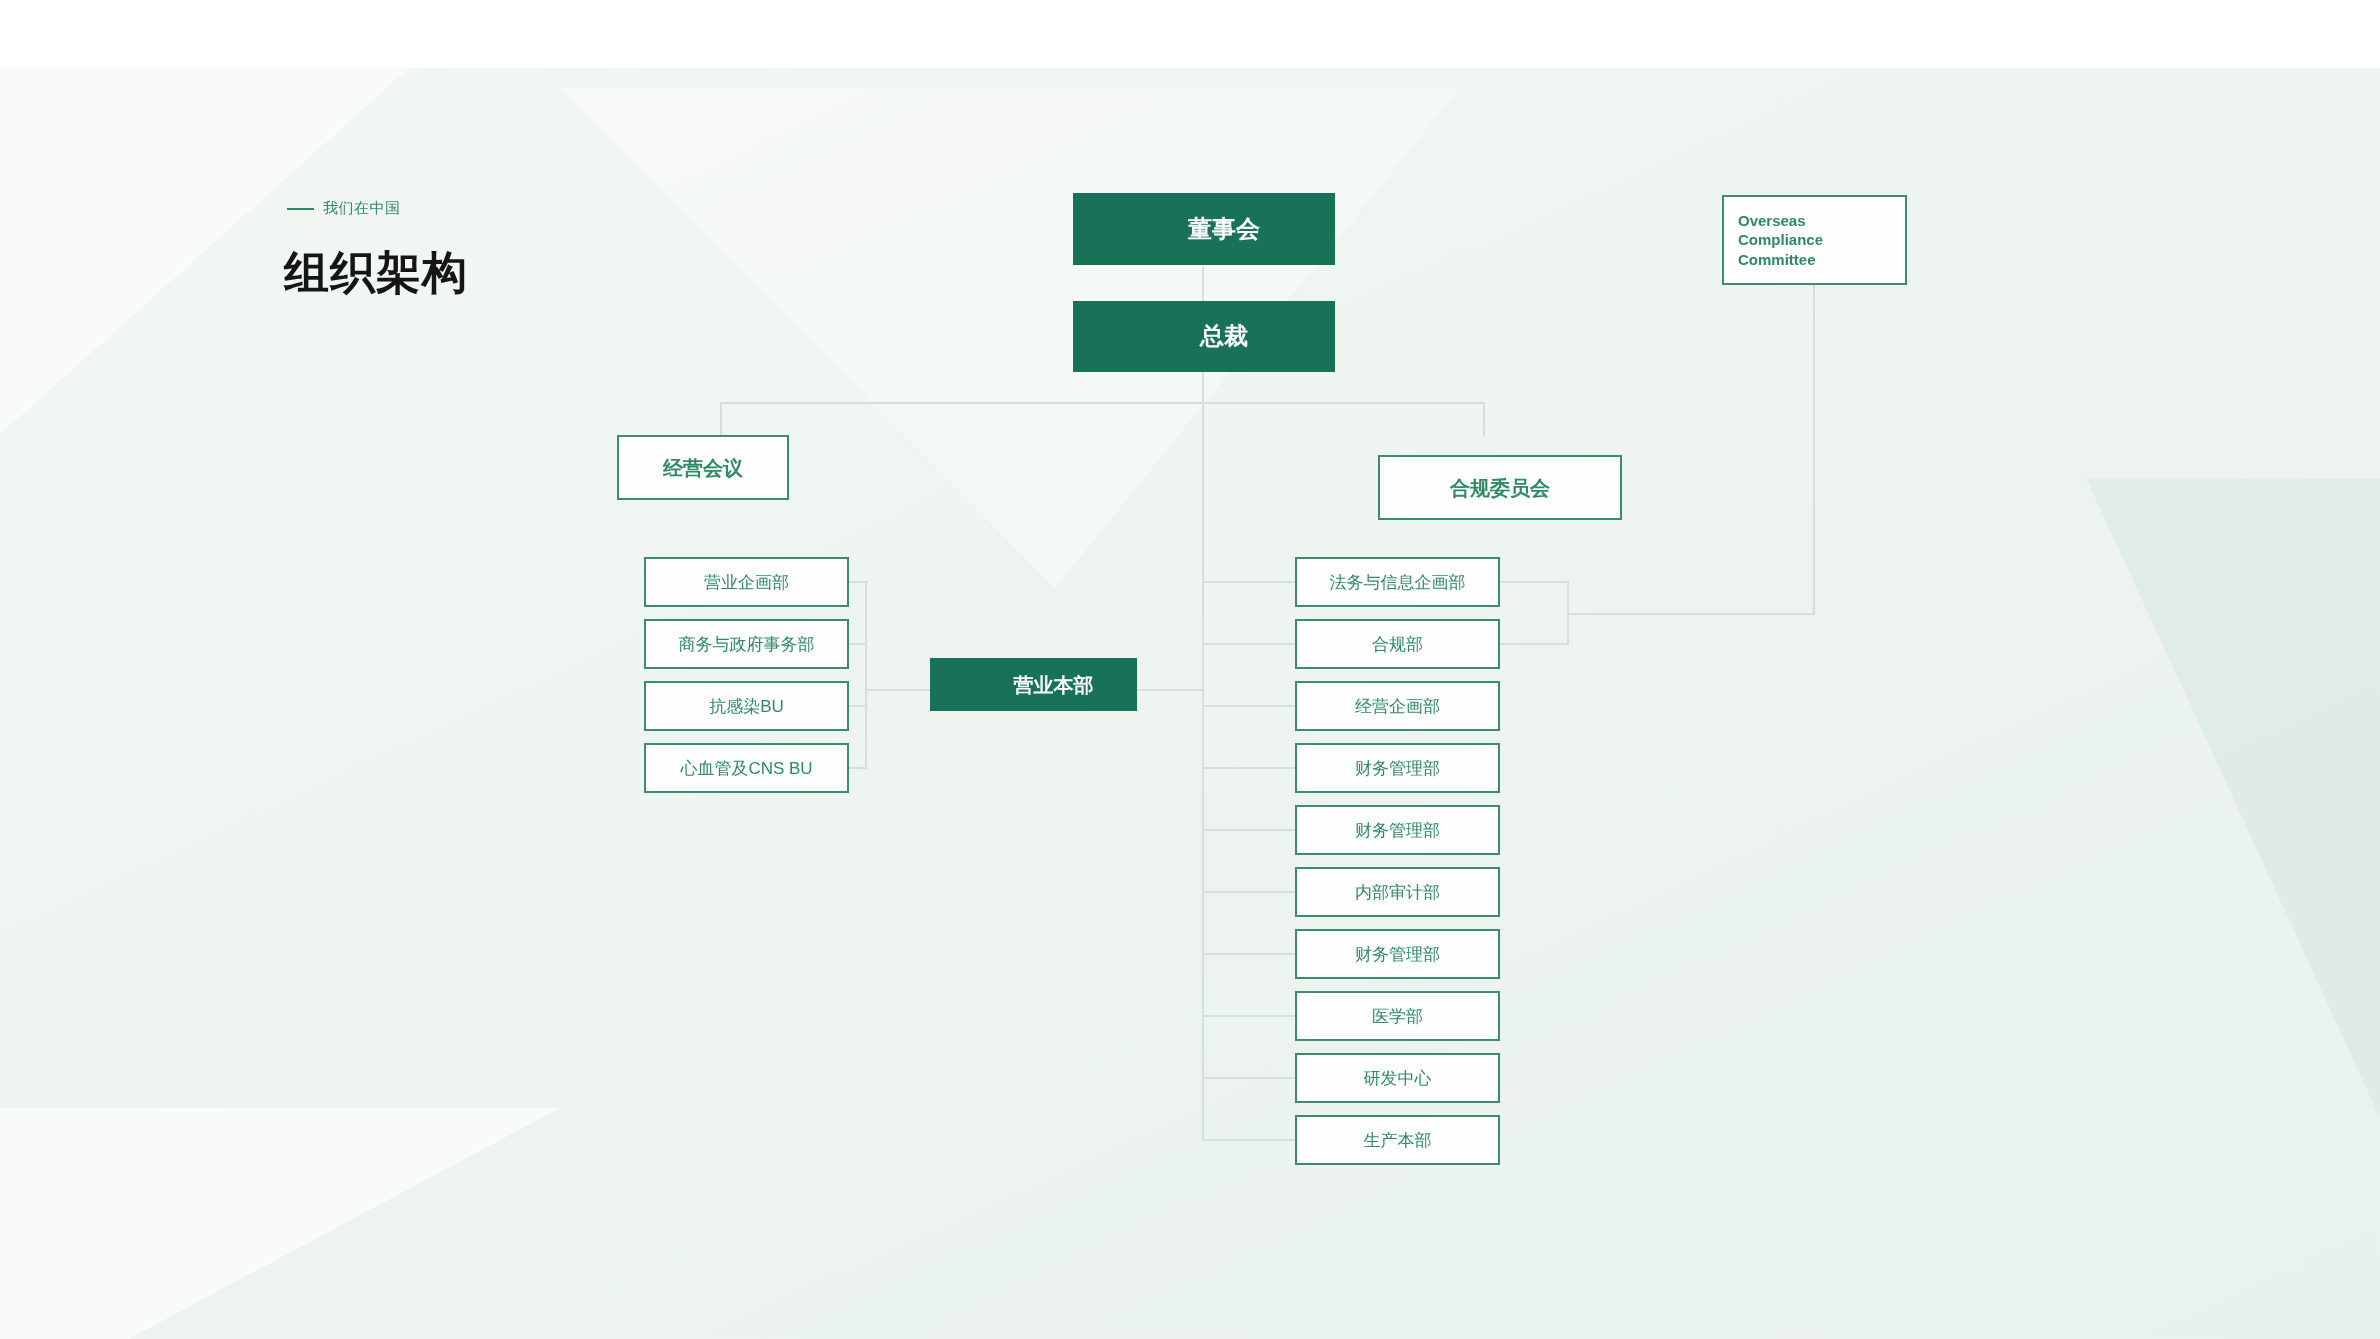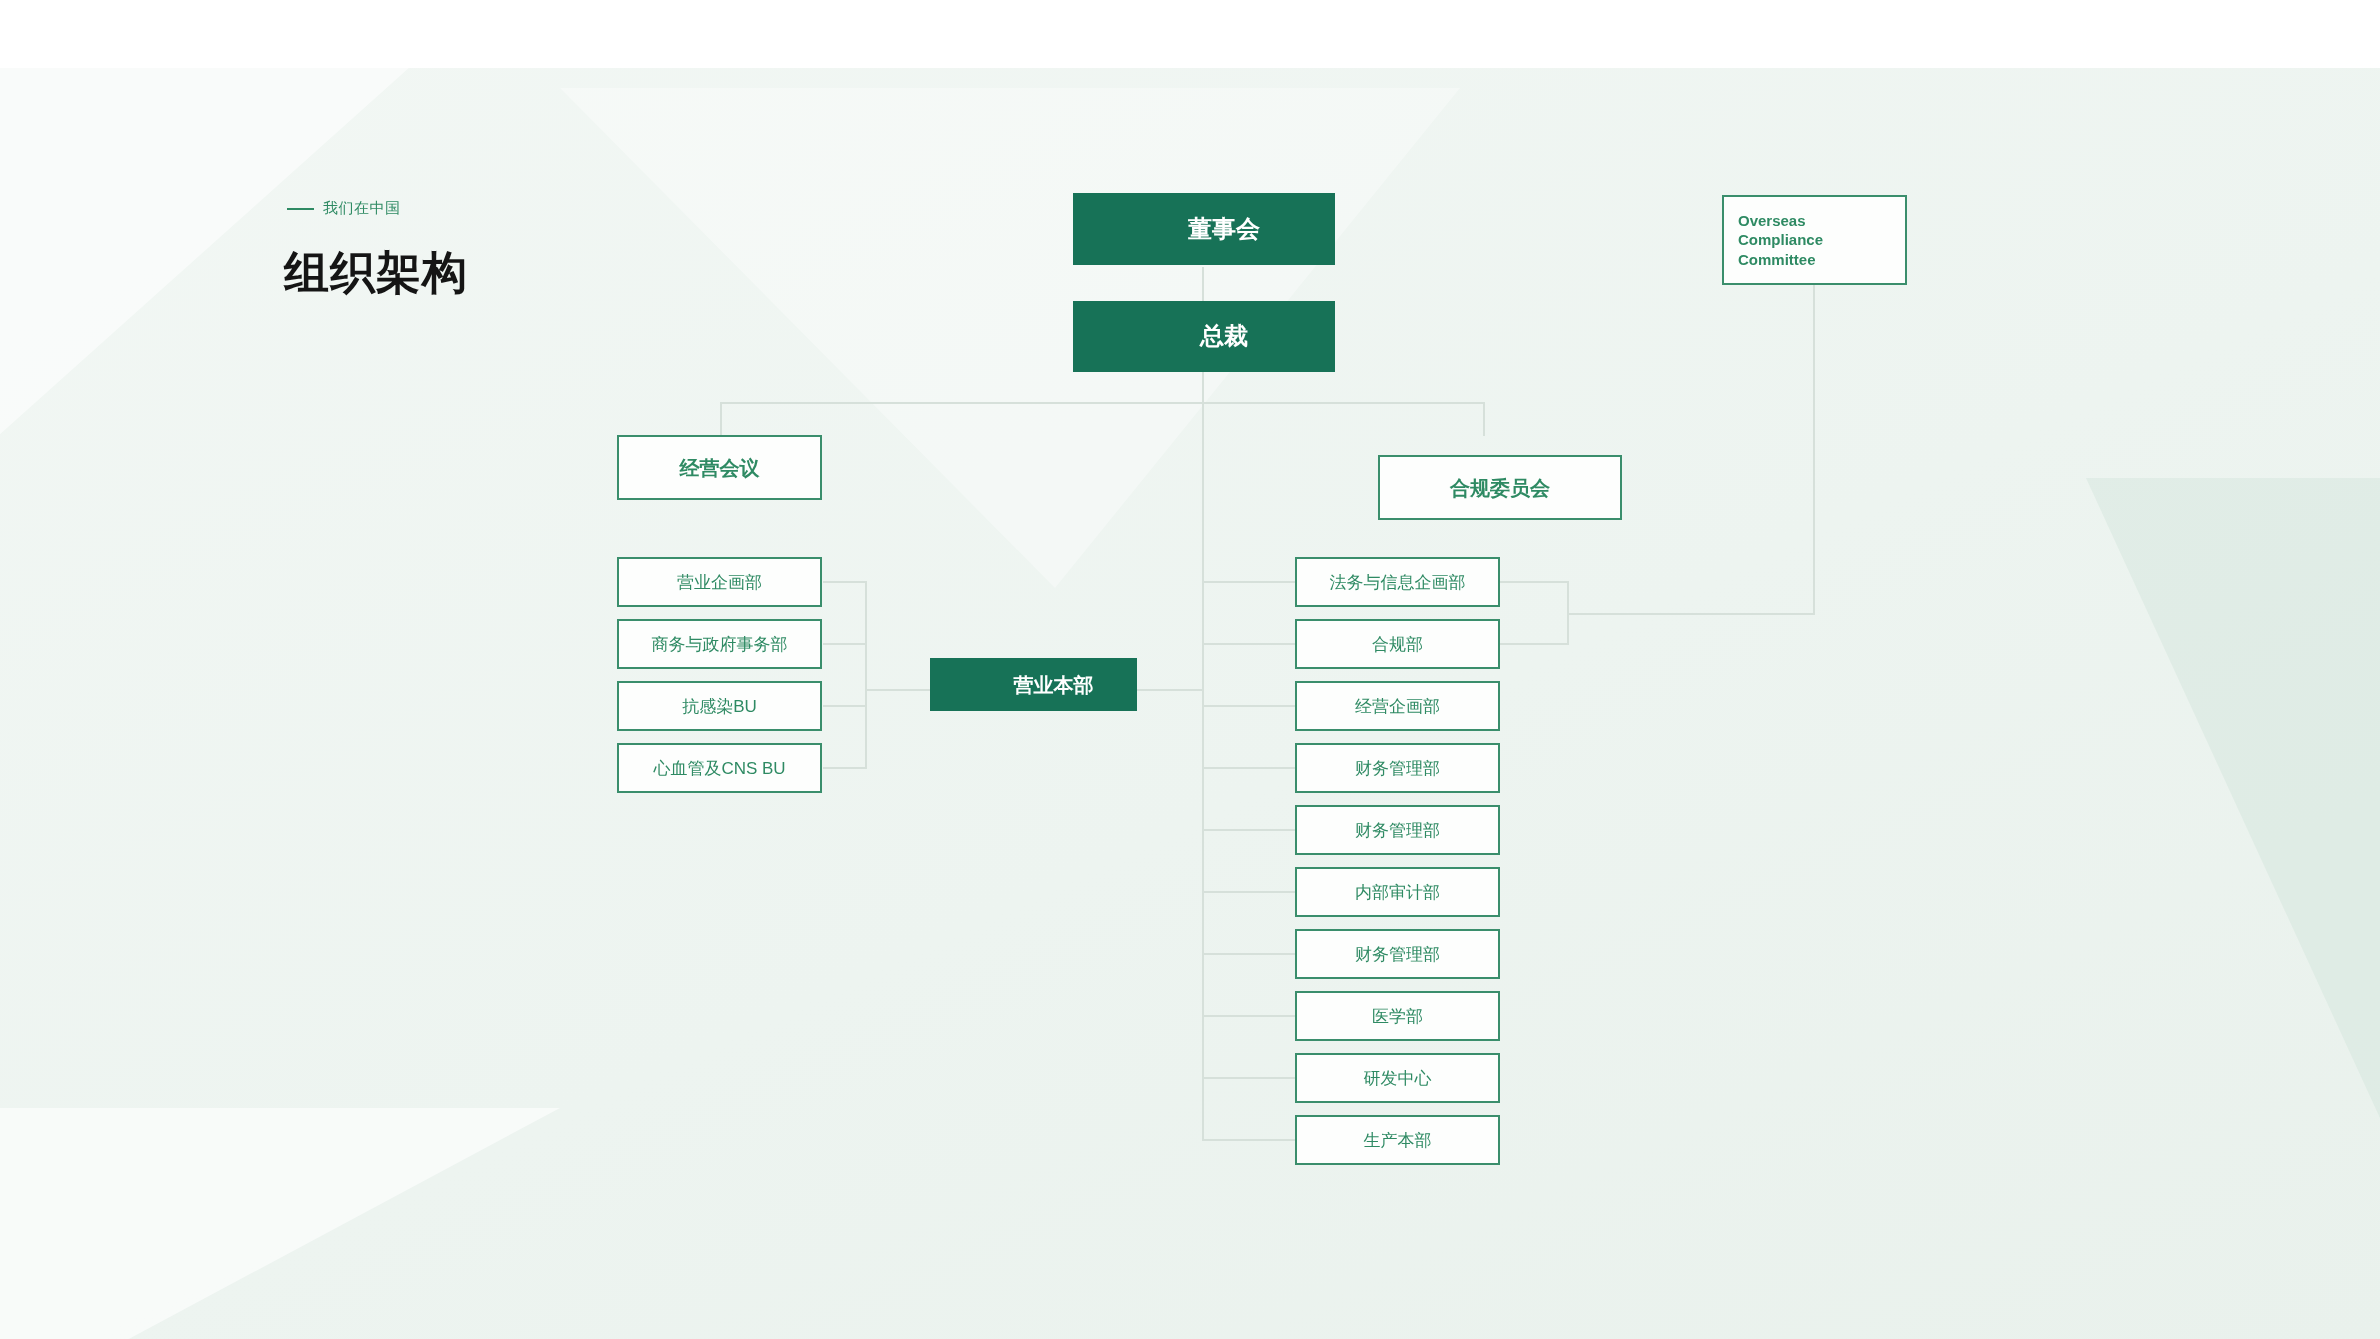--- a/index.html
+++ b/index.html
@@ -46,30 +46,30 @@
     position:absolute;
     display:flex; align-items:center; justify-content:center;
     text-align:center; line-height:1.2;
   }
   .filled { background:#177257; color:#ffffff; font-weight:bold;padding-left:40px; }
   .outline { background:#fdfefd; border:2px solid #3a8e6c; color:#2e8a63; }
 
   .box-board     { left:1073px; top:193px; width:262px; height:72px; font-size:24px; }
   .box-president { left:1073px; top:301px; width:262px; height:71px; font-size:24px;text-align:center; }
   .box-sales     { left:930px;  top:658px; width:207px; height:53px; font-size:20px; }
-  .box-mgmt      { left:617px;  top:435px; width:205px; height:65px; font-size:20px; font-weight:bold; }
+  .box-mgmt      { left:617px;  top:435px; width:172px; height:65px; font-size:20px; font-weight:bold; }
   .box-comp      { left:1378px; top:455px; width:244px; height:65px; font-size:20px; font-weight:bold; }
   .box-overseas  {
     left:1722px; top:195px; width:185px; height:90px;
     font-size:15px; font-weight:bold; line-height:1.3;
     justify-content:flex-start; text-align:left; padding:26px 14px;
   }
 
   .col { position:absolute; display:flex; flex-direction:column; gap:12px; }
-  .col-left  { left:617px;  top:557px; }
+  .col-left  { left:644px;  top:557px; }
   .col-right { left:1295px; top:557px; }
   .dept {
     position:relative; width:205px; height:50px;
     display:flex; align-items:center; justify-content:center;
     background:#fdfefd; border:2px solid #3a8e6c; color:#2e8a63;
     font-size:17px; font-weight:500; text-align:center;
   }
 </style>
 </head>
 <body>

